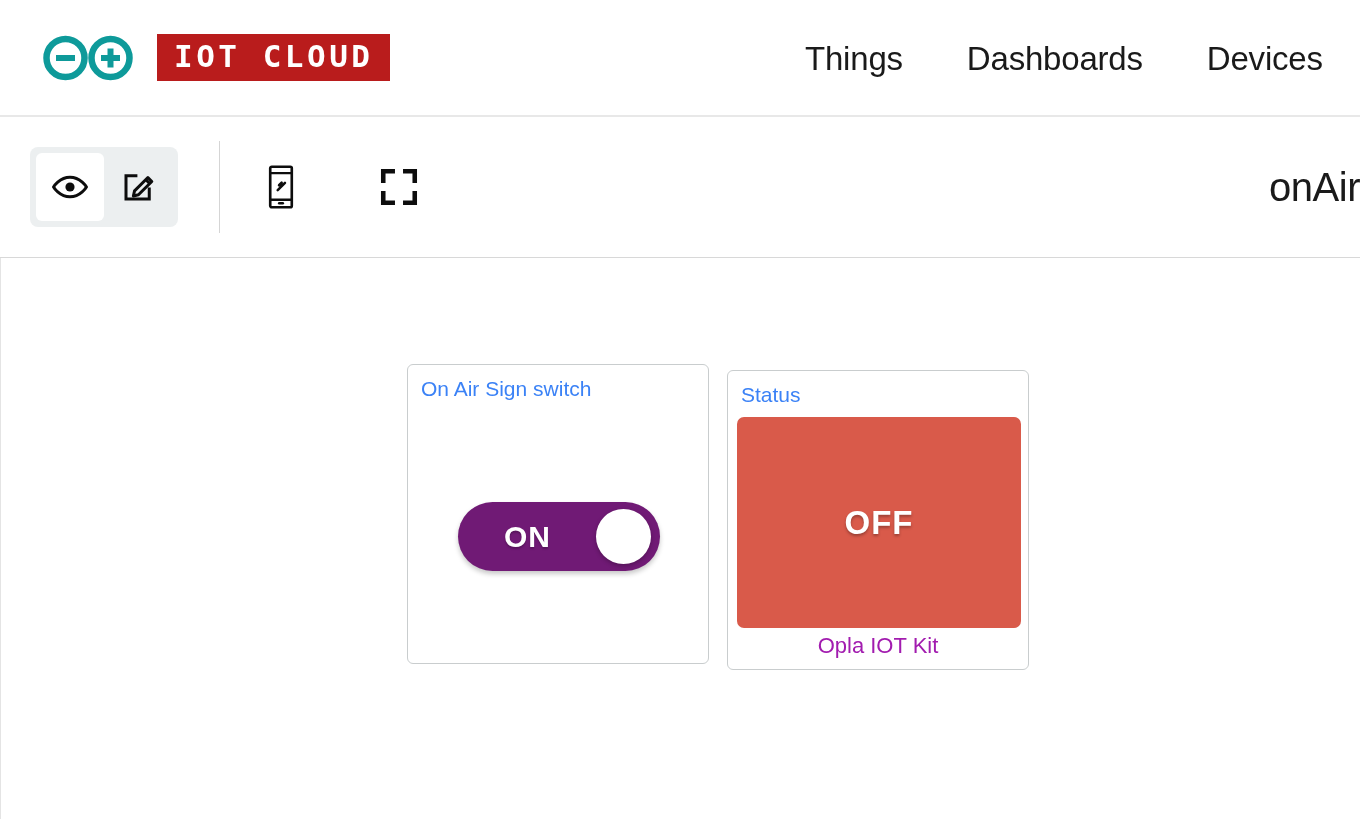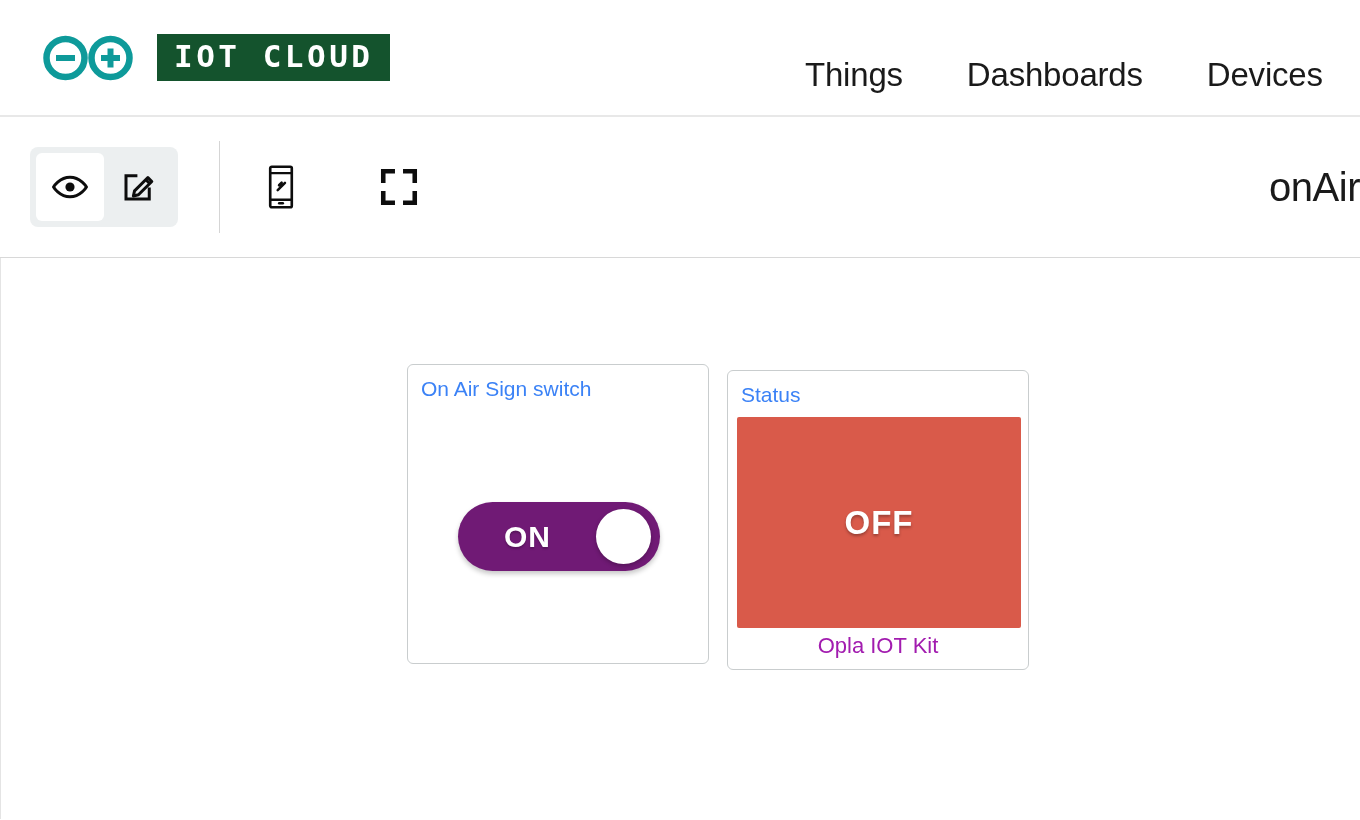--- a/index.html
+++ b/index.html
@@ -31,35 +31,35 @@
     gap: 19px;
   }
 
   .arduino-logo {
     width: 100px;
     height: 48px;
     display: block;
   }
 
   .iot-cloud-badge {
-    background: #14532d;
+    background: #b91c1c;
     color: #ffffff;
     font-family: "DejaVu Sans Mono", monospace;
     font-weight: bold;
     font-size: 31px;
     letter-spacing: 3.5px;
     padding: 7px 17px 9px 17px;
     line-height: 1;
     white-space: nowrap;
   }
 
   .nav {
     position: absolute;
     left: 805px;
-    top: 16px;
+    top: 0;
     height: 117px;
     display: flex;
     align-items: center;
     gap: 64px;
   }
 
   .nav-item {
     font-size: 33px;
     font-weight: 400;
     color: #1a1a1a;
@@ -209,21 +209,21 @@
     height: 300px;
   }
 
   .status-block {
     position: absolute;
     left: 9px;
     top: 46px;
     width: 284px;
     height: 211px;
     background: #d95a4a;
-    border-radius: 2px;
+    border-radius: 7px;
     display: flex;
     align-items: center;
     justify-content: center;
   }
 
   .status-value {
     font-size: 33px;
     font-weight: bold;
     color: #ffffff;
     letter-spacing: 1px;

